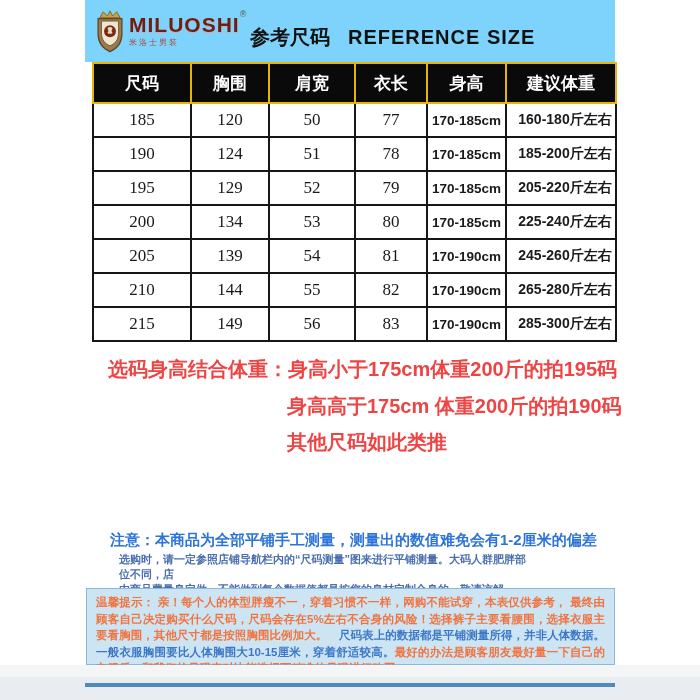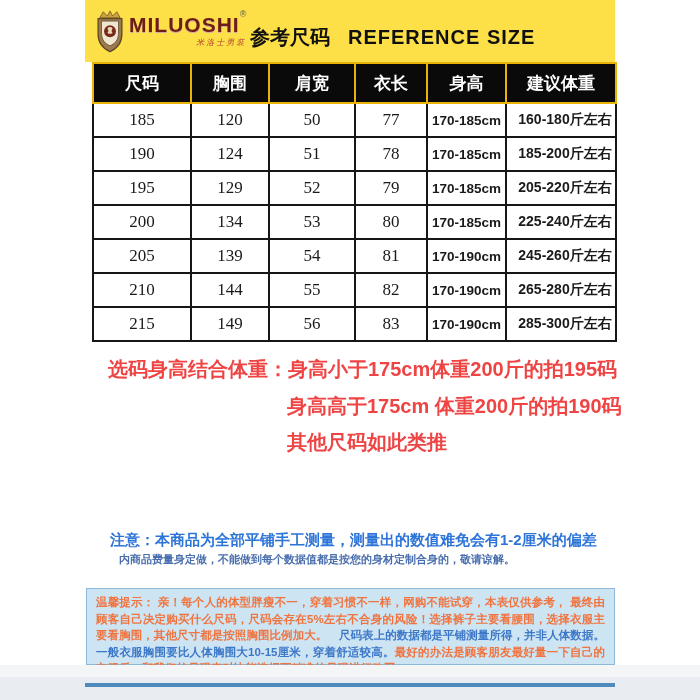--- a/index.html
+++ b/index.html
@@ -5,31 +5,31 @@
   * { margin:0; padding:0; box-sizing:border-box; }
   html,body { background:#fff; }
   .page {
     position:relative; width:700px; height:700px; margin:0 auto;
     background:#ffffff; overflow:hidden;
     font-family:"Liberation Sans","DejaVu Sans",sans-serif;
   }
   
   .header-band {
     position:absolute; left:85px; top:0; width:530px; height:62px;
-    background:#fde047;
+    background:#7dd3fc;
   }
   .logo { position:absolute; left:8px; top:5px; width:135px; height:54px; }
   .logo svg { position:absolute; left:0; top:4px; }
   .logo-text { position:absolute; left:36px; top:8px; }
   .brand-name {
     font-weight:bold; font-size:21px; letter-spacing:1px; color:#6e1d12;
     text-shadow:0 1px 0 #caa; font-family:"Liberation Sans",sans-serif;
   }
   .brand-reg { font-size:9px; color:#555; vertical-align:top; position:relative; top:-4px; }
-  .brand-sub { font-size:8px; color:#b3402e; text-align:right; letter-spacing:2px; margin-top:0;font-style:italic; }
+  .brand-sub { font-size:8px; color:#b3402e; text-align:left; letter-spacing:2px; margin-top:0; }
   .page-title { position:absolute; left:165px; top:24px; white-space:nowrap;
     font-size:20px; font-weight:bold; color:#101010; }
   .title-en { margin-left:18px; letter-spacing:1px; }
   .unit-label { position:absolute; right:2px; top:44px; font-size:13px; font-weight:bold; color:#101010; }
 
   
   table.size-table {
     position:absolute; left:92px; top:62px; width:523px;
     border-collapse:collapse; table-layout:fixed;
     background:#fff;
@@ -179,20 +179,21 @@
       </tr>
     </tbody>
   </table>
 
   <div class="advice advice-1">选码身高结合体重：身高小于175cm体重200斤的拍195码</div>
   <div class="advice advice-2">身高高于175cm 体重200斤的拍190码</div>
   <div class="advice advice-3">其他尺码如此类推</div>
 
   <div class="notice-bold">注意：本商品为全部平铺手工测量，测量出的数值难免会有1-2厘米的偏差</div>
   <div class="notice-detail">
+    <div>选购时，请一定参照店铺导航栏内的“尺码测量”图来进行平铺测量。大码人群肥胖部位不同，店</div>
     <div>内商品费量身定做，不能做到每个数据值都是按您的身材定制合身的，敬请谅解。</div>
   </div>
 
   <div class="tip-box">
     <span class="tip-orange">温馨提示： 亲！每个人的体型胖瘦不一，穿着习惯不一样，网购不能试穿，本表仅供参考， 最终由顾客自己决定购买什么尺码，尺码会存在5%左右不合身的风险！选择裤子主要看腰围，选择衣服主要看胸围，其他尺寸都是按照胸围比例加大。</span><span class="tip-blue">　尺码表上的数据都是平铺测量所得，并非人体数据。一般衣服胸围要比人体胸围大10-15厘米，穿着舒适较高。</span><span class="tip-orange">最好的办法是顾客朋友最好量一下自己的衣服后，和我们的尺码表对比能选择更精准的尺码进行购买。</span>
   </div>
 
   <div class="footer-strip-1"></div>
   <div class="footer-strip-2"></div>
   <div class="footer-line"></div>

